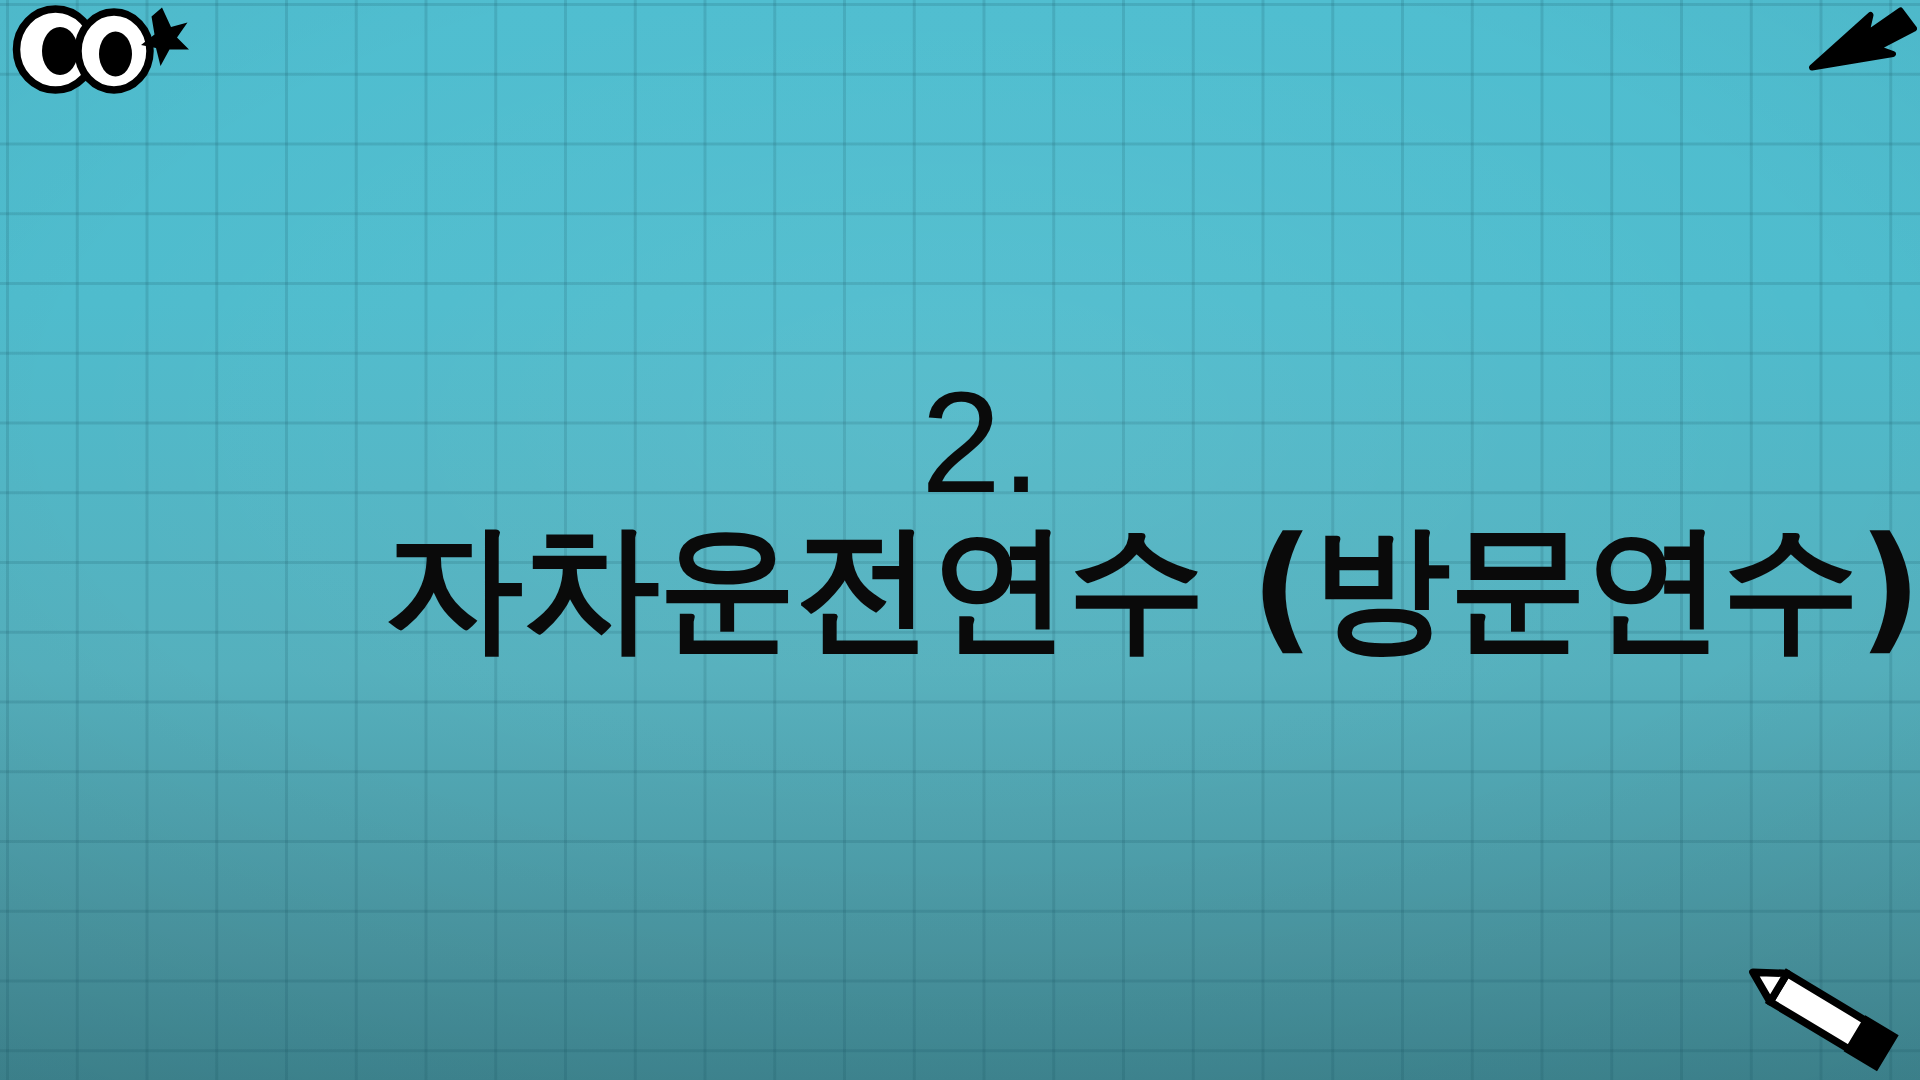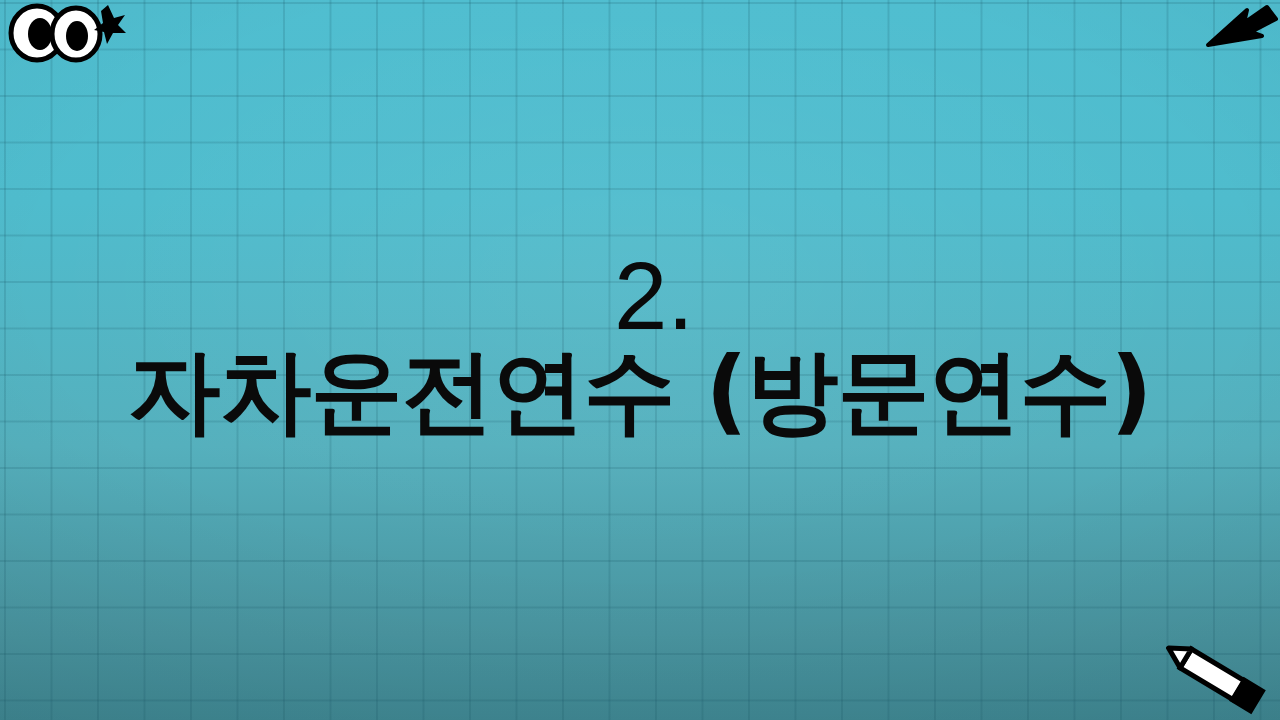--- a/index.html
+++ b/index.html
@@ -70,20 +70,21 @@
     margin-bottom: 2px;
     padding-left: 28px;
   }
   .title-main {
     font-family: "DejaVu Sans", "Liberation Sans", sans-serif;
     font-size: 92px;
     font-weight: 700;
     letter-spacing: -1px;
     display: block;
     white-space: nowrap;
+    text-align: right;
   }
 
   
   .deco { position: absolute; }
   .deco-eyes   { left: 4px;   top: 2px;   width: 122px; height: 62px; }
   .deco-cursor { left: 1204px; top: 2px;  width: 74px;  height: 50px; }
   .deco-pencil { left: 1162px; top: 640px; width: 116px; height: 78px; }
 </style>
 </head>
 <body>

